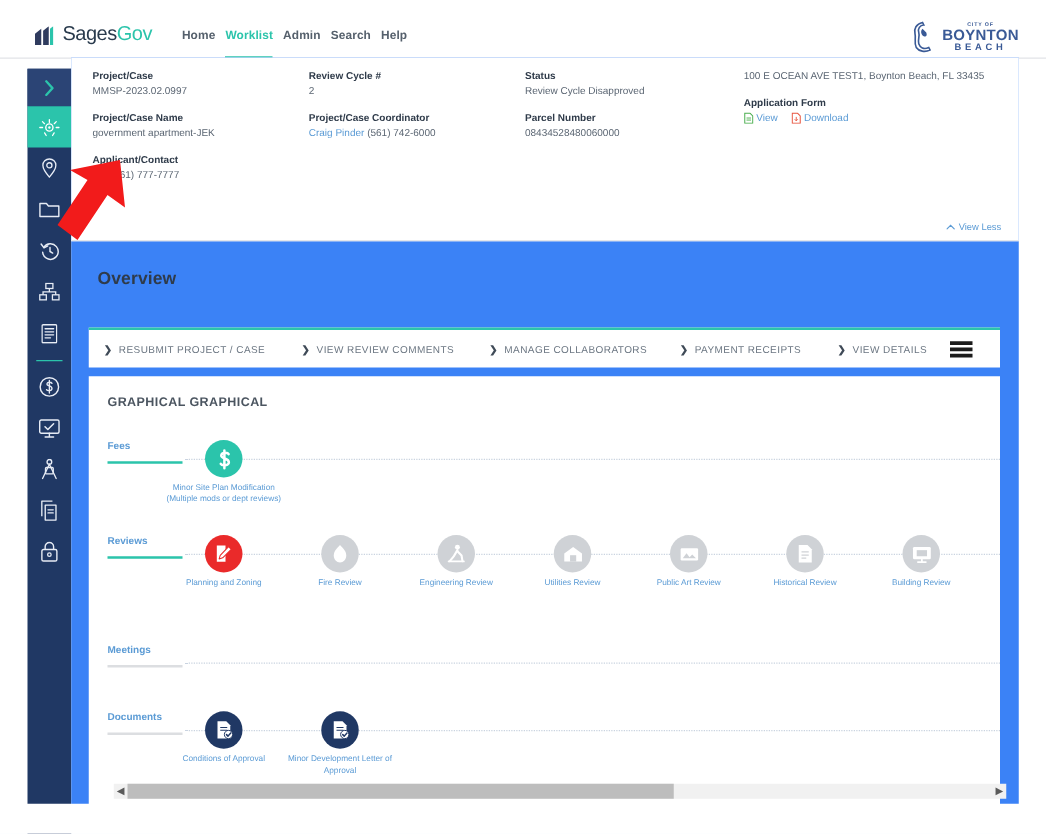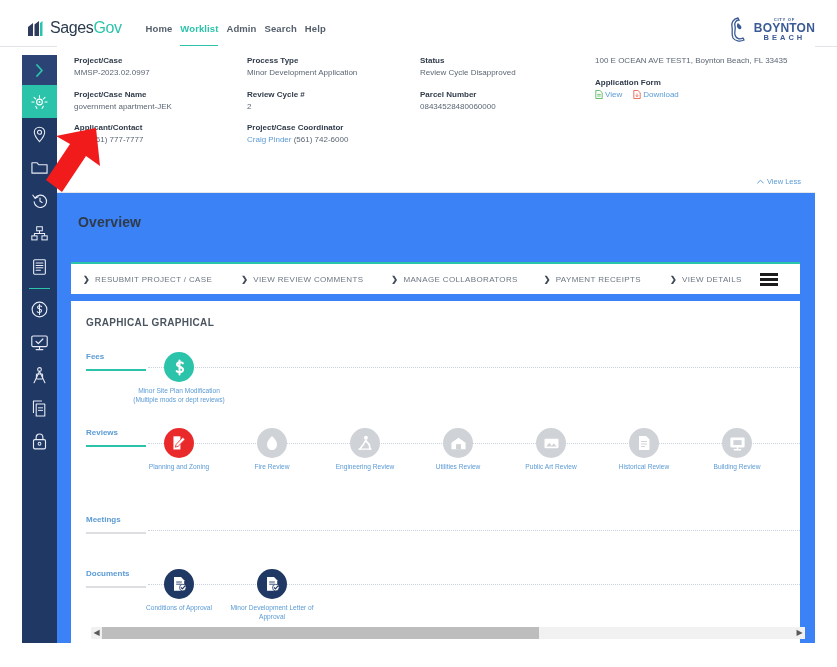--- a/index.html
+++ b/index.html
@@ -304,24 +304,20 @@
             <div class="val">government apartment-JEK</div>
           </div>
           <div class="fld">
             <div class="lbl">Applicant/Contact</div>
             <div class="val link"><span>kim</span> <span class="plain">(561) 777-7777</span></div>
           </div>
         </div>
 
         <div class="col col2">
           <div class="fld">
-            <div class="lbl">Process Type</div>
-            <div class="val">Minor Development Application</div>
-          </div>
-          <div class="fld">
             <div class="lbl">Review Cycle #</div>
             <div class="val">2</div>
           </div>
           <div class="fld">
             <div class="lbl">Project/Case Coordinator</div>
             <div class="val link"><span>Craig Pinder</span> <span class="plain">(561) 742-6000</span></div>
           </div>
         </div>
 
         <div class="col col3">

